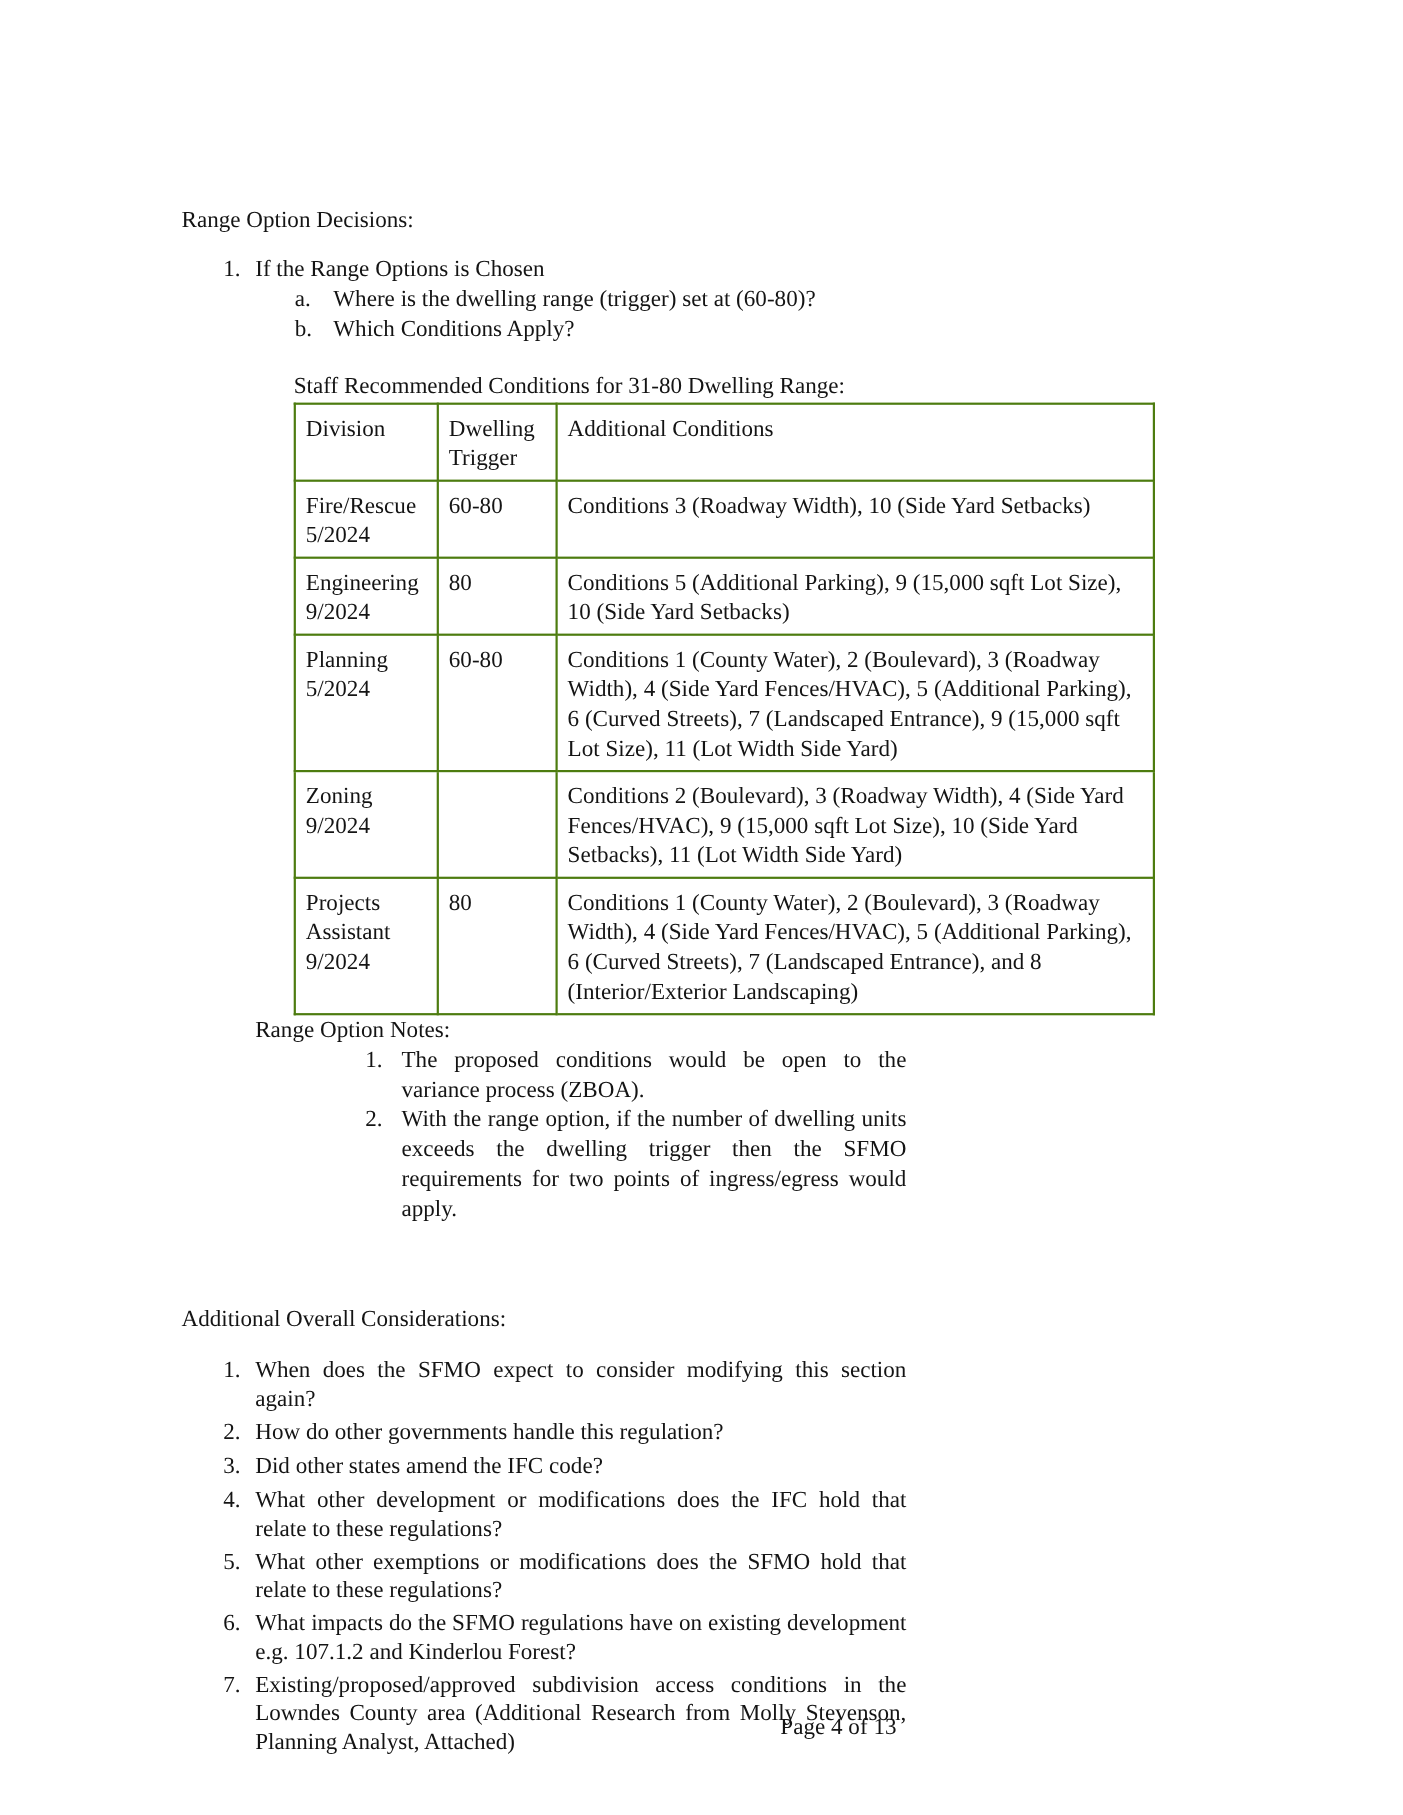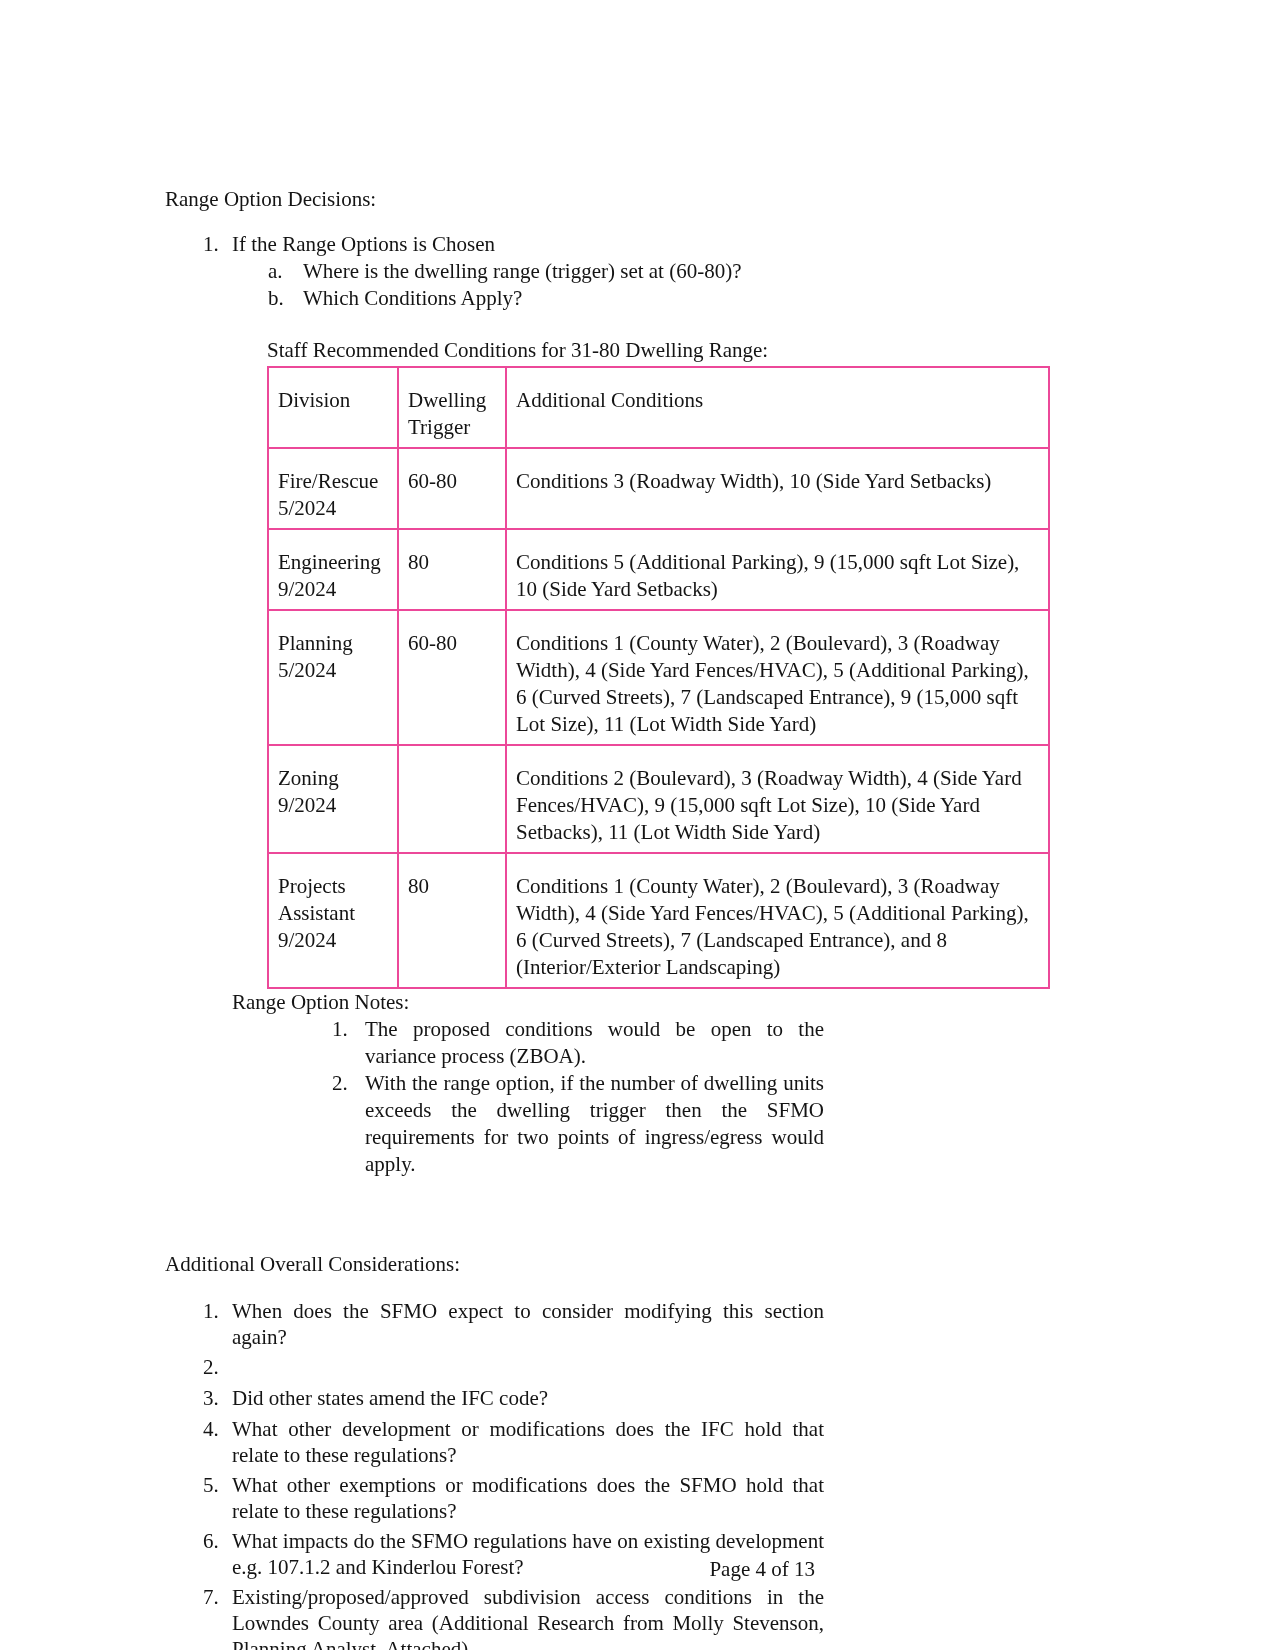--- a/index.html
+++ b/index.html
@@ -42,25 +42,25 @@
   .sub-list .li .num { width: 35px; margin-left: 103px; }
   
   .table-block { margin-top: 25px; margin-left: 102px; }
   .caption { margin-bottom: 2px; }
   table.staff {
     border-collapse: collapse;
     table-layout: fixed;
     width: 781px;
   }
   table.staff th, table.staff td {
-    border: 2px solid #ec4899;
+    border: 2px solid #4d7c0f;
     font-weight: normal;
     text-align: left;
     vertical-align: top;
-    padding: 19px 8px 6px 9px;
+    padding: 8px 8px 6px 9px;
   }
   col.c-division  { width: 130px; }
   col.c-trigger   { width: 108px; }
   col.c-conditions{ width: 543px; }
   td.division { white-space: pre-line; }
   td.conditions { text-align: justify; }
   
   .notes { margin-left: 67px; }
   .notes-list .li .num { width: 33px; margin-left: 100px; }
   .notes-list .li .txt { text-align: justify; }
@@ -167,20 +167,21 @@
 
     <div class="considerations-heading heading">Additional Overall Considerations:</div>
 
     <div class="considerations-list">
       <div class="li">
         <span class="num">1.</span>
         <span class="txt">When does the SFMO expect to consider modifying this section again?</span>
       </div>
       <div class="li">
         <span class="num">2.</span>
+        <span class="txt">How do other governments handle this regulation?</span>
       </div>
       <div class="li">
         <span class="num">3.</span>
         <span class="txt">Did other states amend the IFC code?</span>
       </div>
       <div class="li">
         <span class="num">4.</span>
         <span class="txt">What other development or modifications does the IFC hold that relate to these regulations?</span>
       </div>
       <div class="li">

